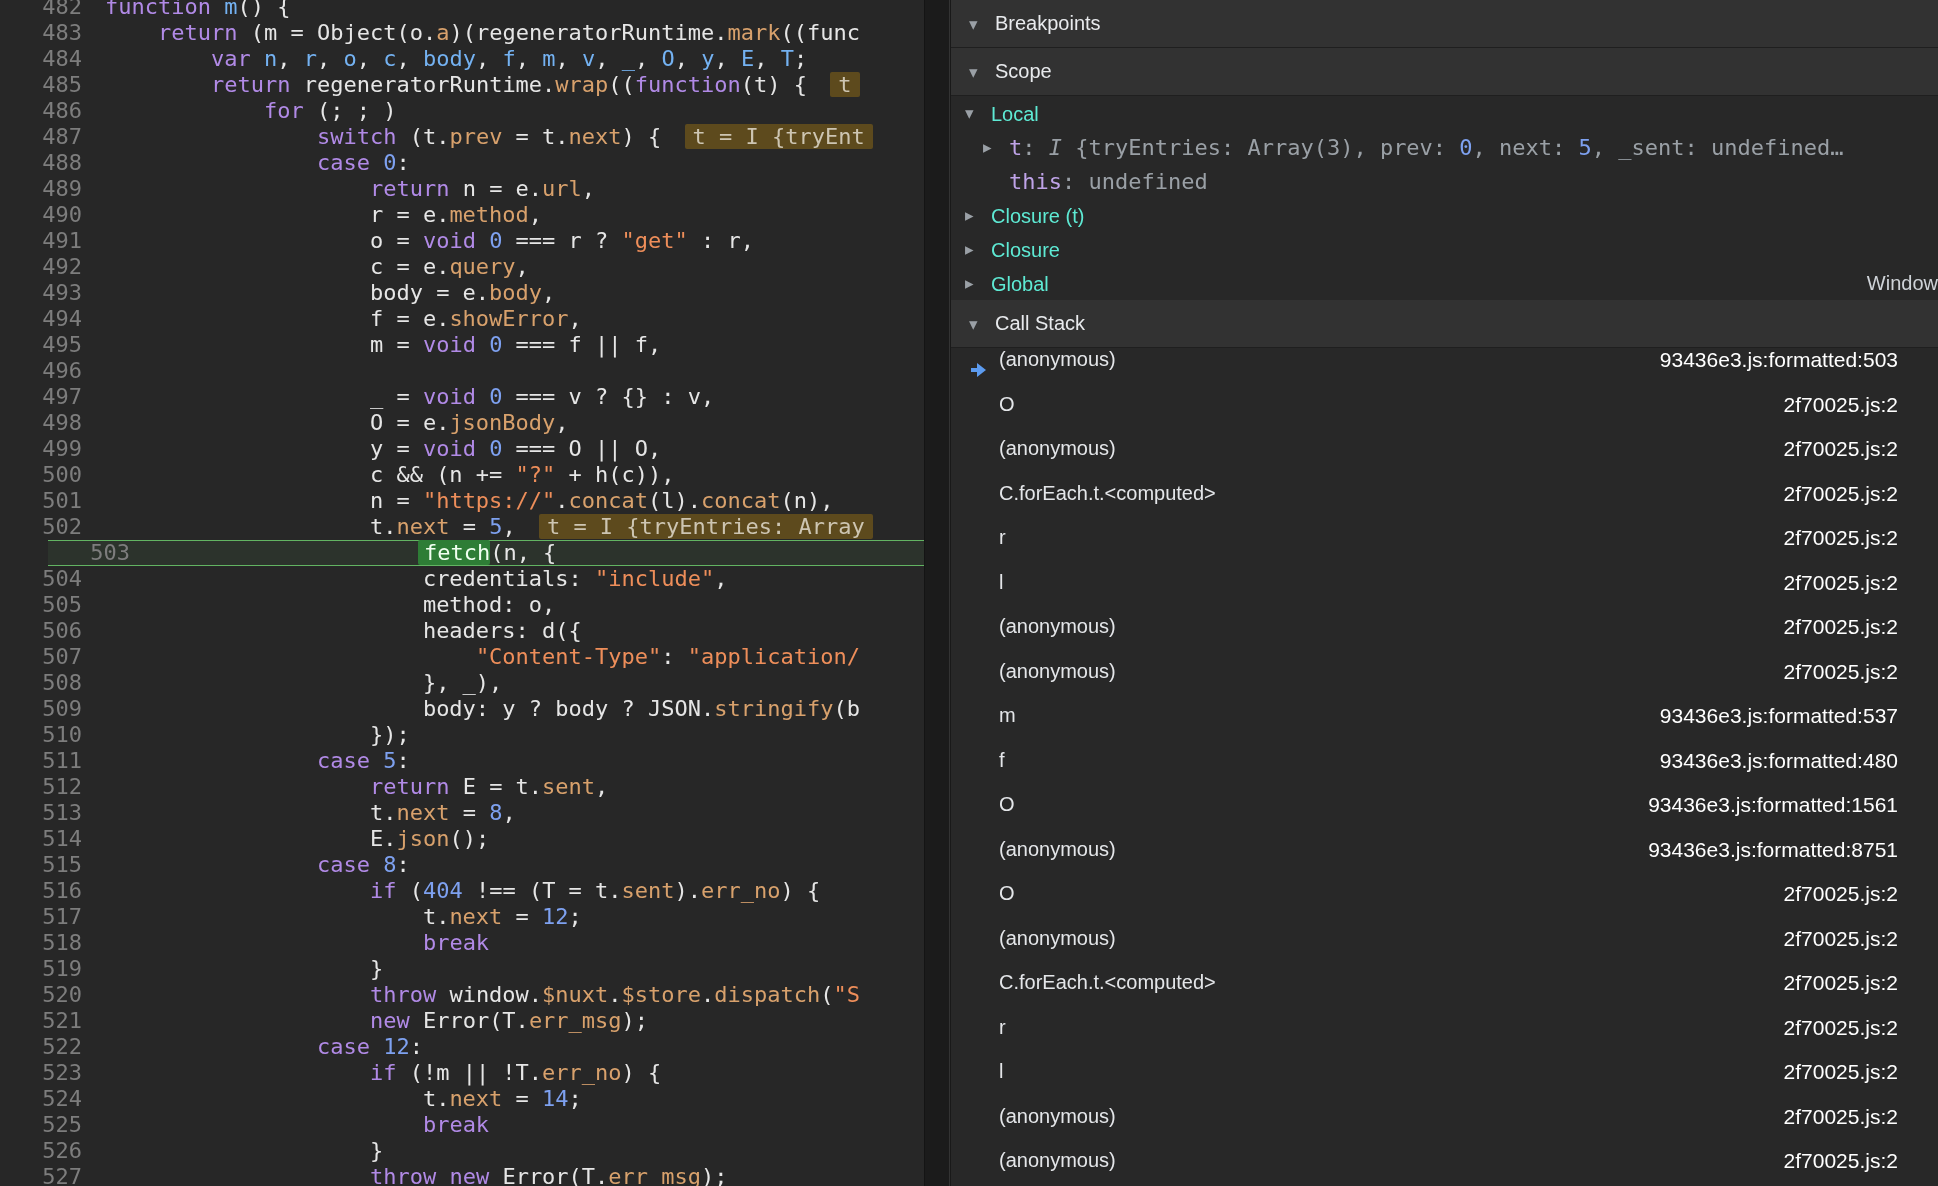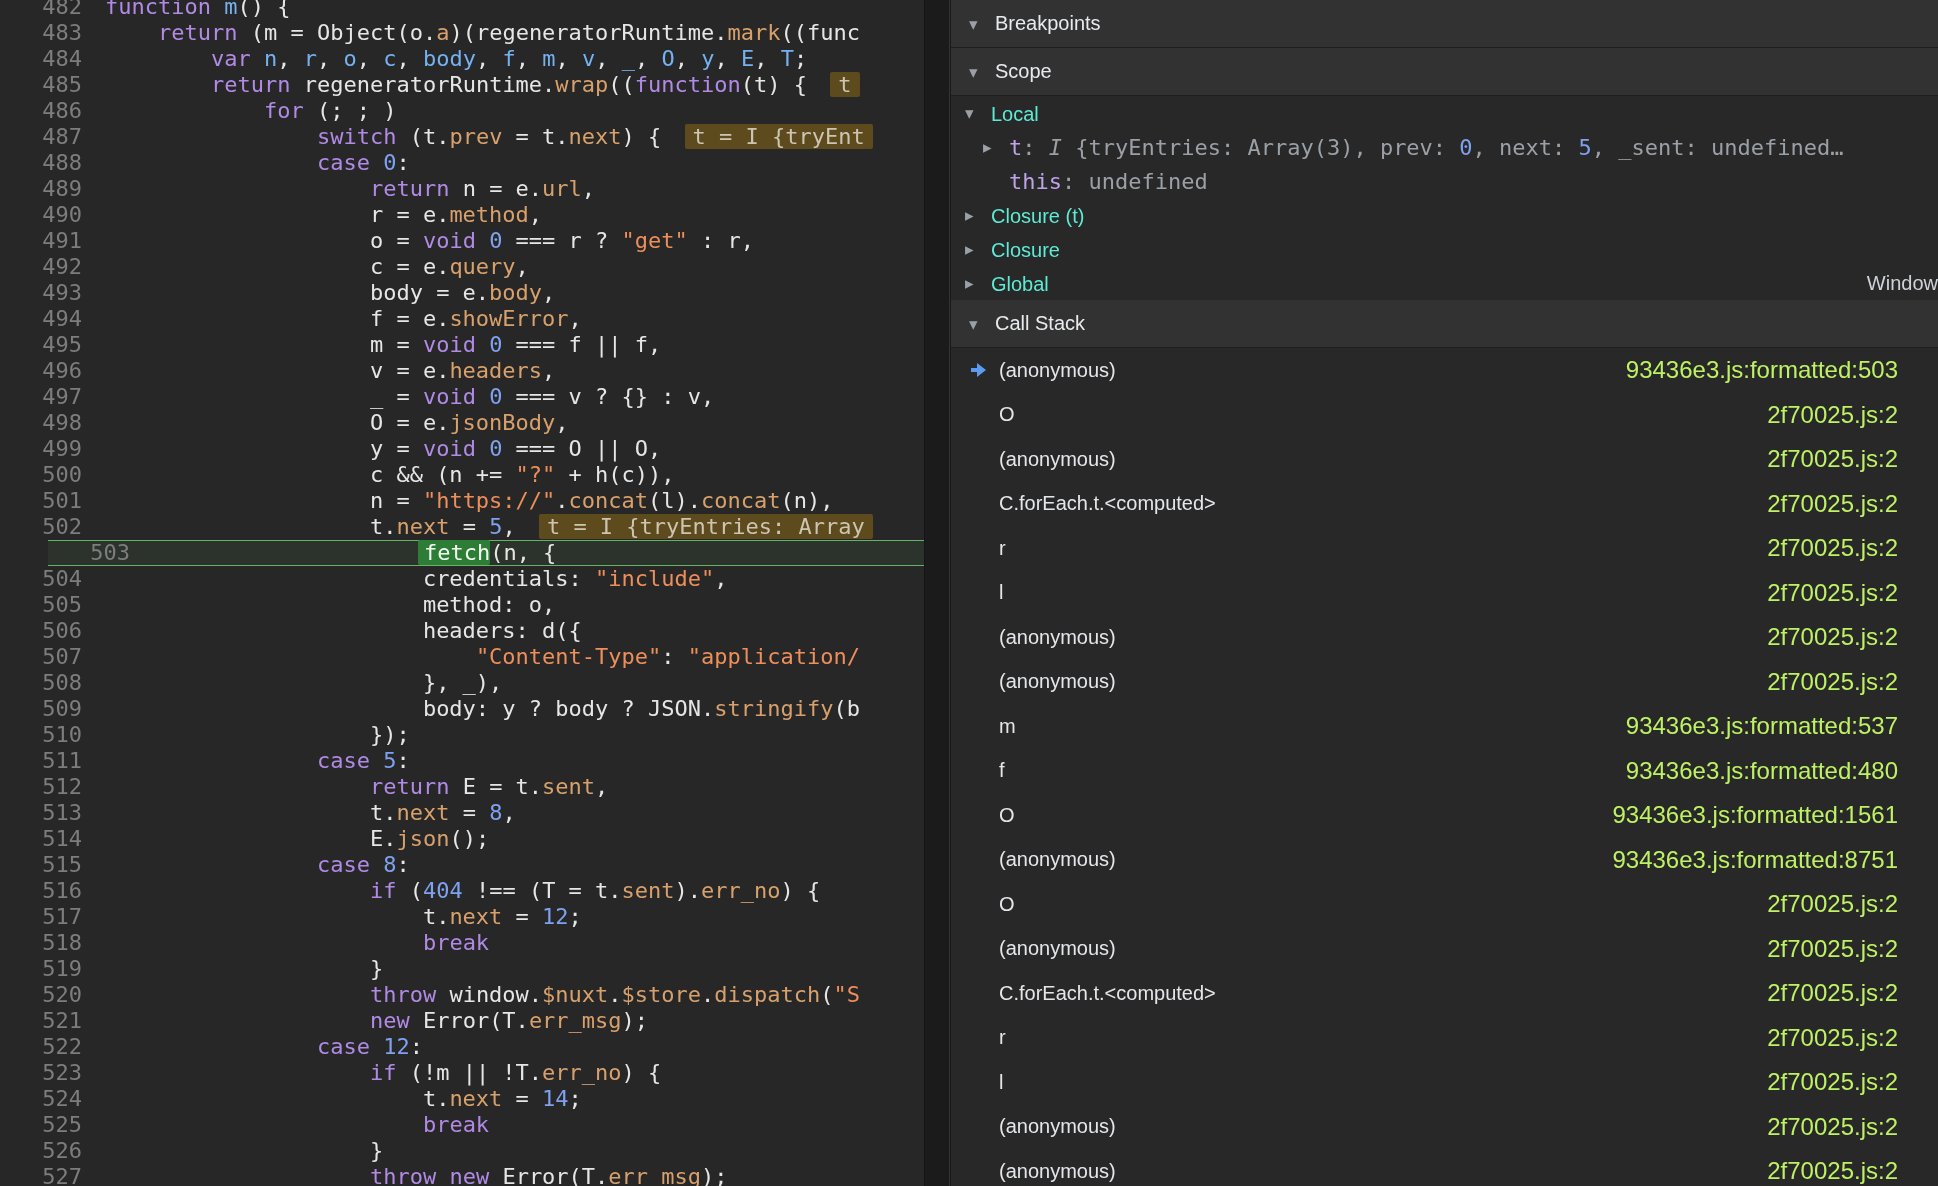--- a/index.html
+++ b/index.html
@@ -45,24 +45,24 @@
   .scope-text { white-space:pre; overflow:hidden; }
   .sc-label { color:#5eead4; font-family:"Liberation Sans", sans-serif; font-size:20px; }
   .sc-name  { color:#bfa3e8; }
   .sc-gray  { color:#9aa0a6; }
   .sc-cons  { color:#9aa0a6; font-style:italic; }
   .sc-num   { color:#7ea1f0; }
   .scope-right { margin-left:auto; color:#cfd3d8;
                  font-family:"Liberation Sans", sans-serif; font-size:20px; }
 
   .cs-list { flex:1 1 auto; overflow:hidden; }
-  .cs-row { position:relative; height:44.5px; display:flex; align-items:center;
+  .cs-row { position:relative; height:44.5px; display:flex; 
             padding:0 40px 0 48px; }
   .cs-label { color:#e4e6e9; font-size:20px; }
-  .cs-loc { margin-left:auto; color:#bef264; font-size:24px; }
+  .cs-loc { margin-left:auto; color:#ffffff; font-size:21px; }
   .exec-mark { position:absolute; left:20px; top:50%; transform:translateY(-50%);
                width:16px; height:14px; }
   .exec-mark::before { content:""; position:absolute; left:0; top:5px; width:7px; height:4px; background:#5c9bf0; }
   .exec-mark::after  { content:""; position:absolute; left:6px; top:0;
                        border-left:9px solid #5c9bf0; border-top:7px solid transparent; border-bottom:7px solid transparent; }
 </style>
 </head>
 <body>
 
 <div class="app">
@@ -76,21 +76,21 @@
         <div class="code-line"><span class="ln">486</span><span class="code-text"><span class="tk-p">            </span><span class="tk-k">for</span><span class="tk-p"> (; ; )</span></span></div>
         <div class="code-line"><span class="ln">487</span><span class="code-text"><span class="tk-p">                </span><span class="tk-k">switch</span><span class="tk-p"> (t.</span><span class="tk-pr">prev</span><span class="tk-p"> = t.</span><span class="tk-pr">next</span><span class="tk-p">) { </span><span class="tk-hint">t = I {tryEnt</span></span></div>
         <div class="code-line"><span class="ln">488</span><span class="code-text"><span class="tk-p">                </span><span class="tk-k">case</span><span class="tk-p"> </span><span class="tk-n">0</span><span class="tk-p">:</span></span></div>
         <div class="code-line"><span class="ln">489</span><span class="code-text"><span class="tk-p">                    </span><span class="tk-k">return</span><span class="tk-p"> n = e.</span><span class="tk-pr">url</span><span class="tk-p">,</span></span></div>
         <div class="code-line"><span class="ln">490</span><span class="code-text"><span class="tk-p">                    r = e.</span><span class="tk-pr">method</span><span class="tk-p">,</span></span></div>
         <div class="code-line"><span class="ln">491</span><span class="code-text"><span class="tk-p">                    o = </span><span class="tk-k">void</span><span class="tk-p"> </span><span class="tk-n">0</span><span class="tk-p"> === r ? </span><span class="tk-s">"get"</span><span class="tk-p"> : r,</span></span></div>
         <div class="code-line"><span class="ln">492</span><span class="code-text"><span class="tk-p">                    c = e.</span><span class="tk-pr">query</span><span class="tk-p">,</span></span></div>
         <div class="code-line"><span class="ln">493</span><span class="code-text"><span class="tk-p">                    body = e.</span><span class="tk-pr">body</span><span class="tk-p">,</span></span></div>
         <div class="code-line"><span class="ln">494</span><span class="code-text"><span class="tk-p">                    f = e.</span><span class="tk-pr">showError</span><span class="tk-p">,</span></span></div>
         <div class="code-line"><span class="ln">495</span><span class="code-text"><span class="tk-p">                    m = </span><span class="tk-k">void</span><span class="tk-p"> </span><span class="tk-n">0</span><span class="tk-p"> === f || f,</span></span></div>
-        <div class="code-line"><span class="ln">496</span><span class="code-text"><span class="tk-p">                    v = e.</span><span class="tk-pr">headers</span><span class="tk-p">,</span></span></div>
+        <div class="code-line"><span class="ln">496</span></div>
         <div class="code-line"><span class="ln">497</span><span class="code-text"><span class="tk-p">                    _ = </span><span class="tk-k">void</span><span class="tk-p"> </span><span class="tk-n">0</span><span class="tk-p"> === v ? {} : v,</span></span></div>
         <div class="code-line"><span class="ln">498</span><span class="code-text"><span class="tk-p">                    O = e.</span><span class="tk-pr">jsonBody</span><span class="tk-p">,</span></span></div>
         <div class="code-line"><span class="ln">499</span><span class="code-text"><span class="tk-p">                    y = </span><span class="tk-k">void</span><span class="tk-p"> </span><span class="tk-n">0</span><span class="tk-p"> === O || O,</span></span></div>
         <div class="code-line"><span class="ln">500</span><span class="code-text"><span class="tk-p">                    c &amp;&amp; (n += </span><span class="tk-s">"?"</span><span class="tk-p"> + h(c)),</span></span></div>
         <div class="code-line"><span class="ln">501</span><span class="code-text"><span class="tk-p">                    n = </span><span class="tk-s">"https://"</span><span class="tk-p">.</span><span class="tk-pr">concat</span><span class="tk-p">(l).</span><span class="tk-pr">concat</span><span class="tk-p">(n),</span></span></div>
         <div class="code-line"><span class="ln">502</span><span class="code-text"><span class="tk-p">                    t.</span><span class="tk-pr">next</span><span class="tk-p"> = </span><span class="tk-n">5</span><span class="tk-p">, </span><span class="tk-hint">t = I {tryEntries: Array</span></span></div>
         <div class="code-line exec"><span class="ln">503</span><span class="code-text"><span class="tk-p">                    </span><span class="tk-fx">fetch</span><span class="tk-p">(n, {</span></span></div>
         <div class="code-line"><span class="ln">504</span><span class="code-text"><span class="tk-p">                        credentials: </span><span class="tk-s">"include"</span><span class="tk-p">,</span></span></div>
         <div class="code-line"><span class="ln">505</span><span class="code-text"><span class="tk-p">                        method: o,</span></span></div>
         <div class="code-line"><span class="ln">506</span><span class="code-text"><span class="tk-p">                        headers: d({</span></span></div>

